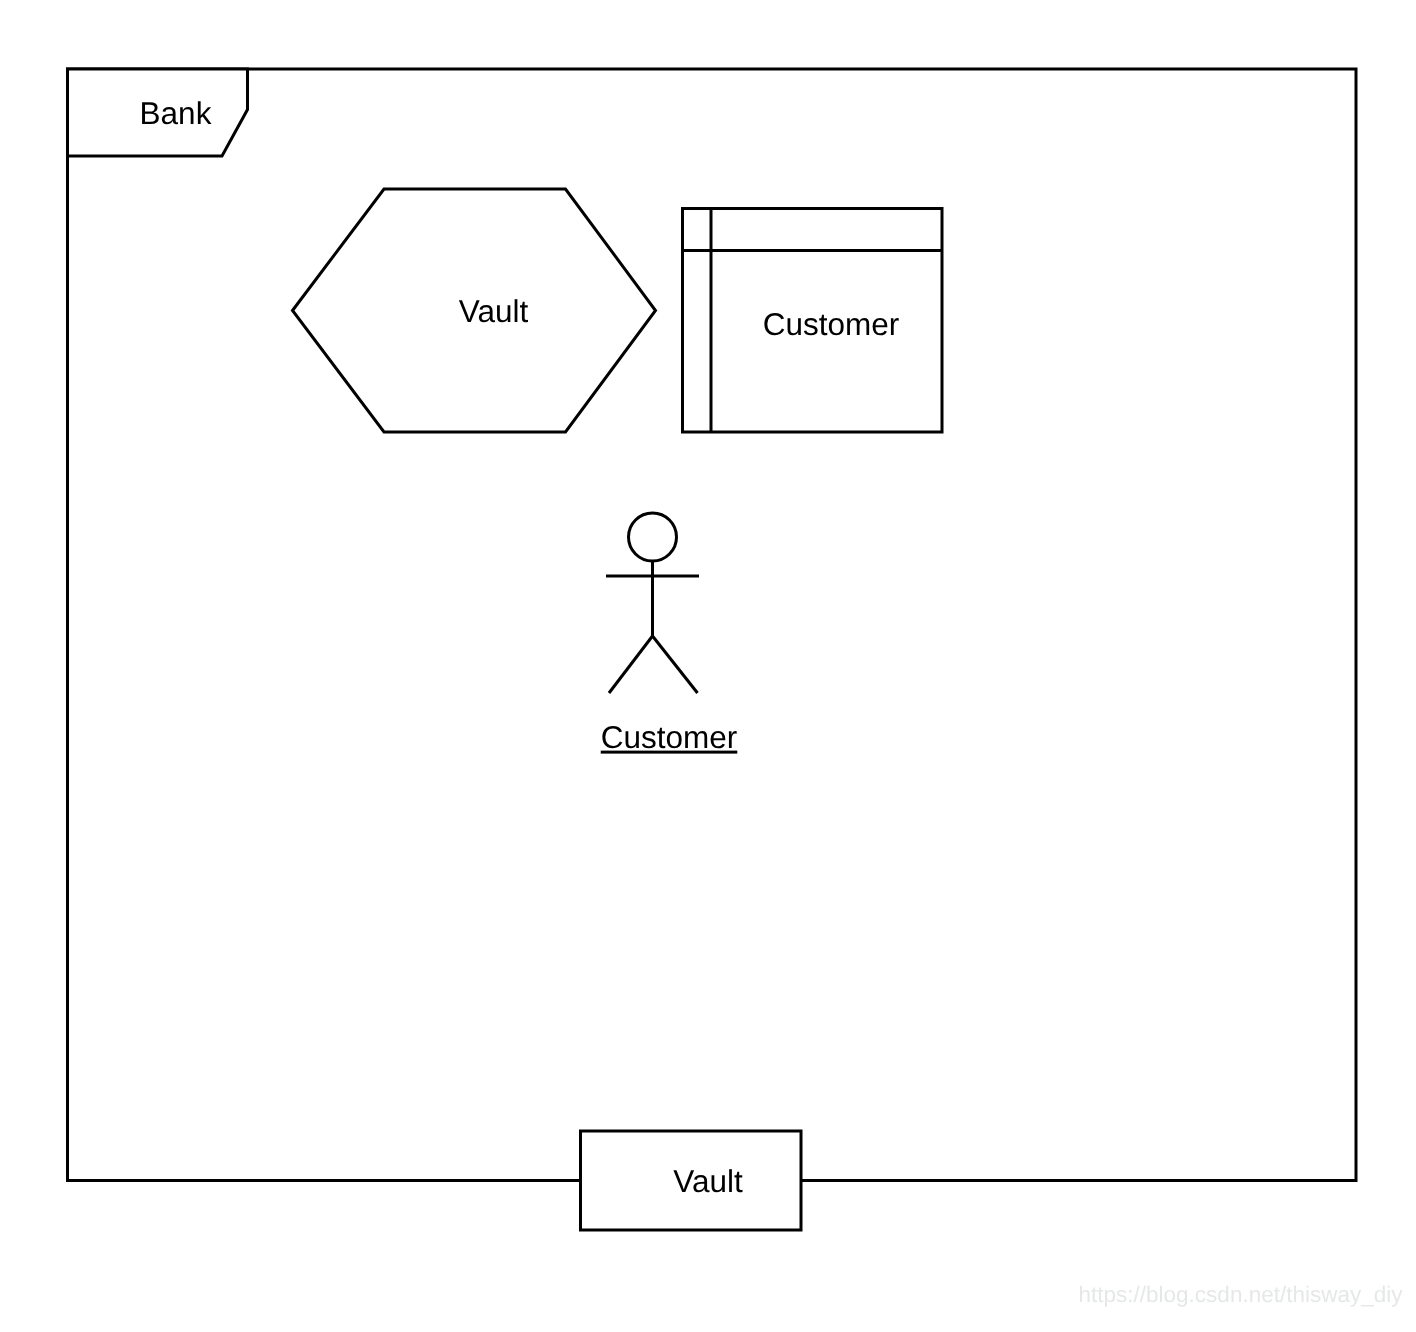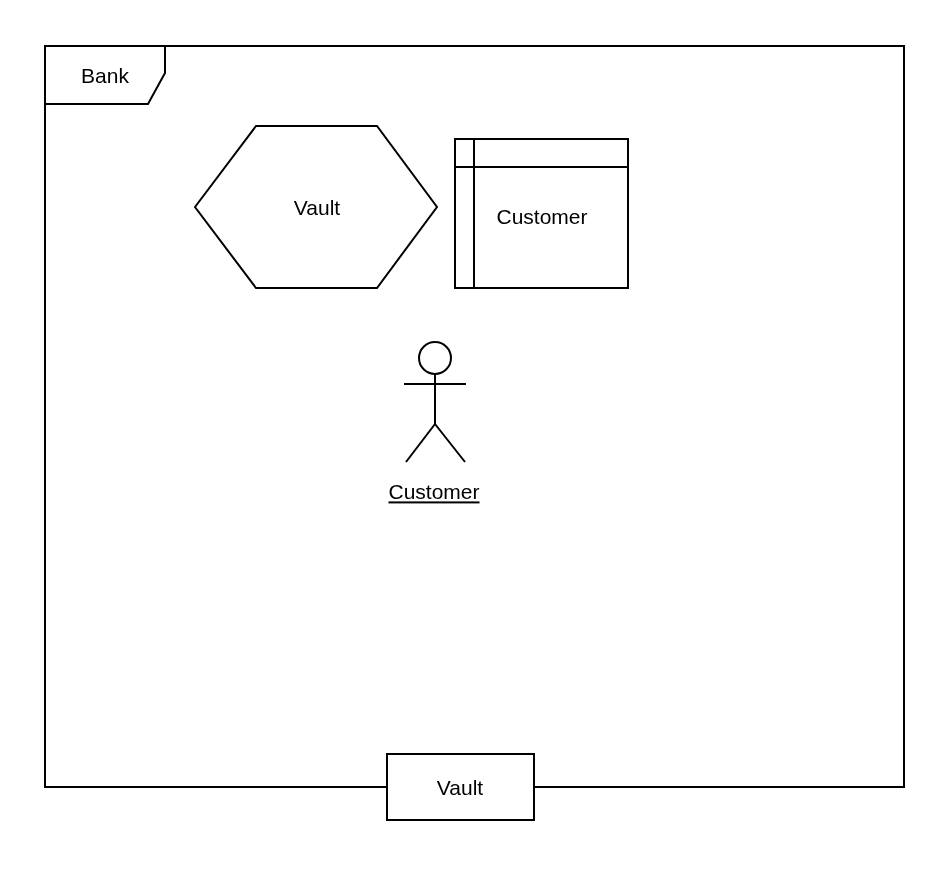--- a/index.html
+++ b/index.html
@@ -21,20 +21,21 @@
     top: 0;
   }
   .node-label {
     position: absolute;
     transform: translate(-50%, -50%);
     font-size: 21px;
     line-height: 1.2;
     color: #000000;
     white-space: nowrap;
     text-align: center;
+    margin-left: 12px;
   }
   .watermark {
     position: absolute;
     right: 9px;
     top: 855px;
     font-size: 15px;
     color: #e6e8e8;
     white-space: nowrap;
   }
 </style>
@@ -76,14 +77,15 @@
   <div class="node-label" style="left:105px; top:76px;">Bank</div>
 
   <div class="node-label" style="left:317px; top:208px;">Vault</div>
 
   <div class="node-label" style="left:542px; top:217px;">Customer</div>
 
   <div class="node-label" style="left:434px; top:492px;text-decoration:underline;">Customer</div>
 
   <div class="node-label" style="left:460px; top:788px;">Vault</div>
 
+  <div class="watermark">https://blog.csdn.net/thisway_diy</div>
 
 </div>
 
 </body></html>

